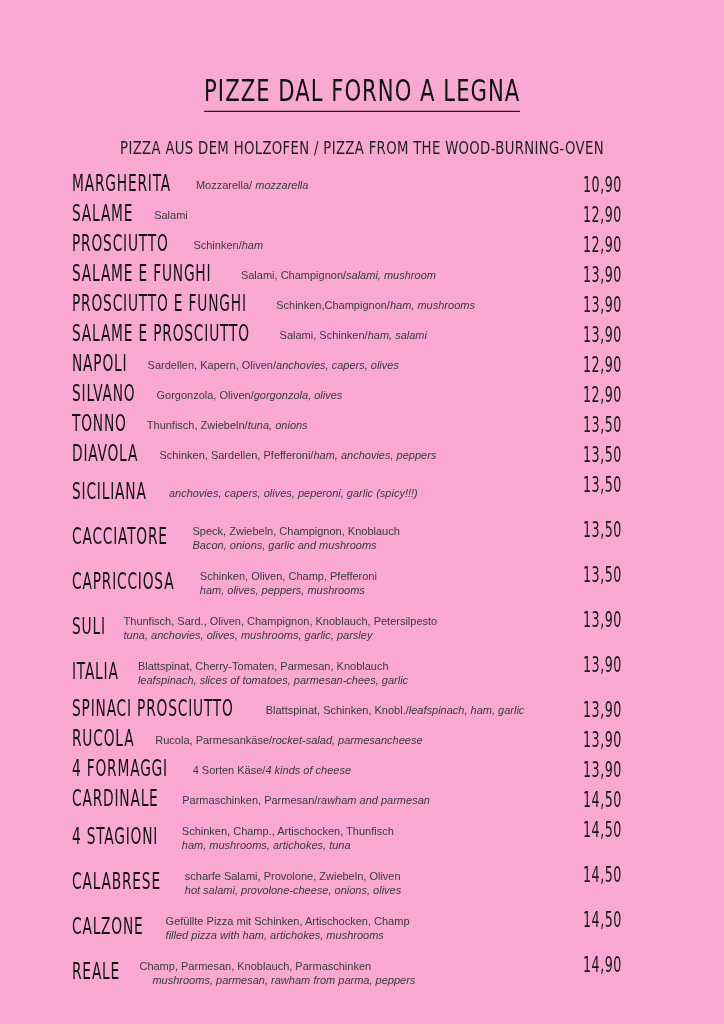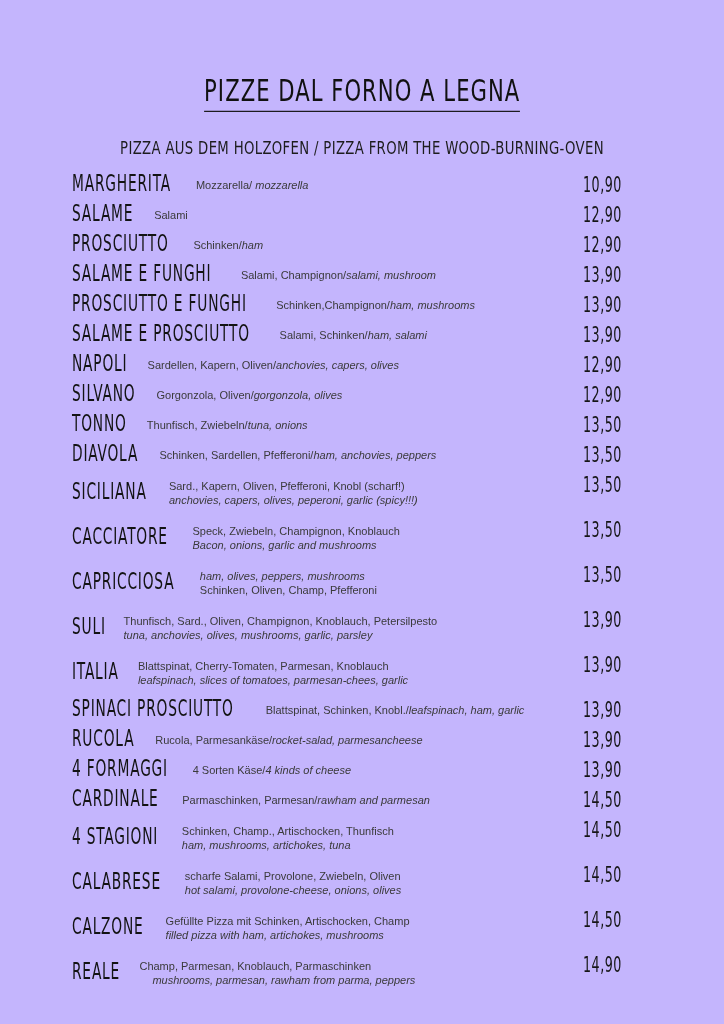--- a/index.html
+++ b/index.html
@@ -12,21 +12,21 @@
     height: 1024px;
     position: relative;
     font-family: "Liberation Sans", sans-serif;
     color: #2b2b2b;
     overflow: hidden;
   }
 
   .page {
     position: absolute;
     inset: 0;
-    background: #c4b5fd;
+    background: #f9a8d4;
   }
 
   
   .header {
     text-align: center;
     padding-top: 82px;
   }
   .menu-title {
     font-family: "DejaVu Sans Condensed", "Liberation Sans Narrow", "Liberation Sans", sans-serif;
     font-size: 25px;
@@ -193,38 +193,37 @@
       <div class="menu-row single">
         <div class="item-name" style="margin-right: 14px;">Diavola</div>
         <div class="item-desc">
           <div class="desc-line"><span class="desc-de">Schinken, Sardellen, Pfefferoni/</span><span class="desc-en">ham, anchovies, peppers</span></div>
         </div>
         <div class="item-price">13,50</div>
       </div>
       <div class="menu-row double">
         <div class="item-name" style="margin-right: 14px;">Siciliana</div>
         <div class="item-desc">
-          <div class="desc-line"><span class="desc-de">Sard., Kapern, Oliven, Pfefferoni, Knobl (scharf!)</span></div>
           <div class="desc-line"><span class="desc-en">anchovies, capers, olives, peperoni, garlic (spicy!!!)</span></div>
         </div>
         <div class="item-price">13,50</div>
       </div>
       <div class="menu-row double">
         <div class="item-name" style="margin-right: 14px;">Cacciatore</div>
         <div class="item-desc">
           <div class="desc-line"><span class="desc-de">Speck, Zwiebeln, Champignon, Knoblauch</span></div>
           <div class="desc-line"><span class="desc-en">Bacon, onions, garlic and mushrooms</span></div>
         </div>
         <div class="item-price">13,50</div>
       </div>
       <div class="menu-row double">
         <div class="item-name" style="margin-right: 14px;">Capricciosa</div>
         <div class="item-desc">
+          <div class="desc-line"><span class="desc-de">Schinken, Oliven, Champ, Pfefferoni</span></div>
           <div class="desc-line"><span class="desc-en">ham, olives, peppers, mushrooms</span></div>
-          <div class="desc-line"><span class="desc-de">Schinken, Oliven, Champ, Pfefferoni</span></div>
         </div>
         <div class="item-price">13,50</div>
       </div>
       <div class="menu-row double">
         <div class="item-name" style="margin-right: 14px;">Suli</div>
         <div class="item-desc">
           <div class="desc-line"><span class="desc-de">Thunfisch, Sard., Oliven, Champignon, Knoblauch, Petersilpesto</span></div>
           <div class="desc-line"><span class="desc-en">tuna, anchovies, olives, mushrooms, garlic, parsley</span></div>
         </div>
         <div class="item-price">13,90</div>

